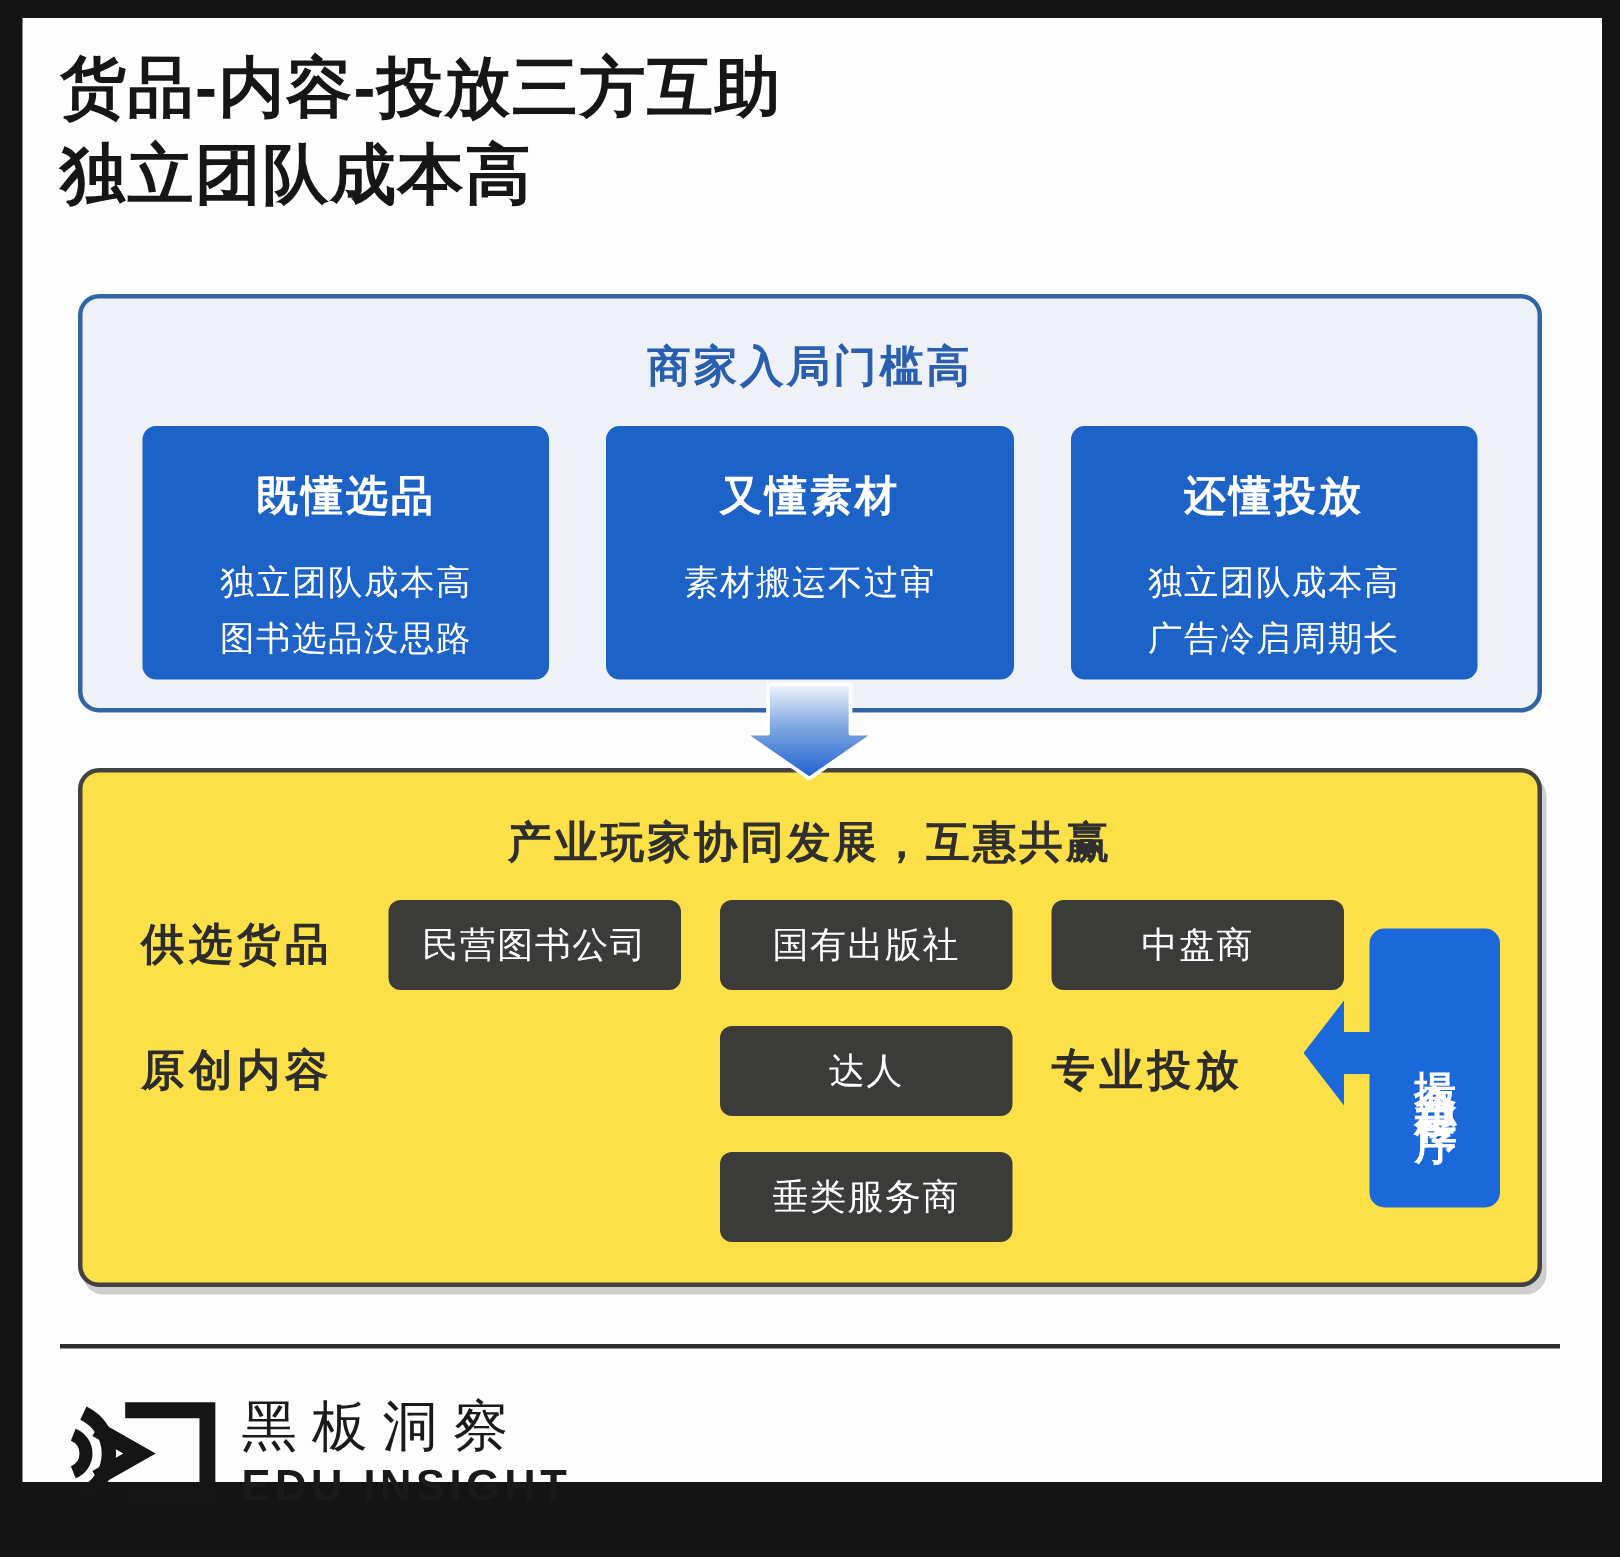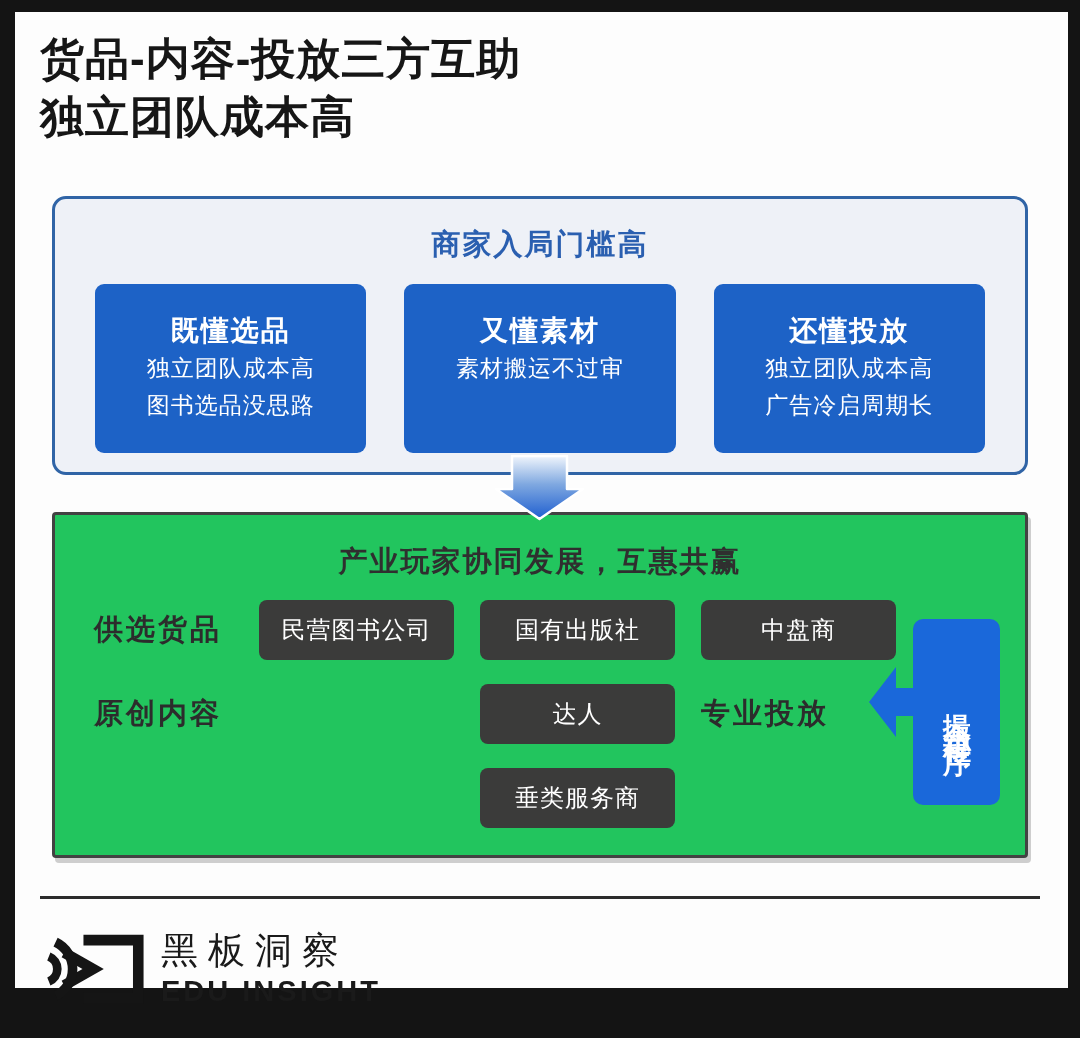--- a/index.html
+++ b/index.html
@@ -12,29 +12,29 @@
   .title span{display:block;}
 
   
   .panel-blue{position:absolute;left:37px;top:184px;width:976px;height:279px;box-sizing:border-box;
               background:#eef1f7;border:3px solid #3064a6;border-radius:14px;}
   .panel-blue-header{text-align:center;margin-top:26px;font-size:29px;font-weight:700;
                      color:#2a5fb0;letter-spacing:2px;}
   .cards{position:absolute;left:40px;right:40px;top:85px;display:flex;gap:38px;}
   .card{flex:1;height:169px;background:#1d62c6;border-radius:9px;color:#ffffff;text-align:center;
         padding-top:28px;box-sizing:border-box;}
-  .card-title{font-size:28px;font-weight:700;letter-spacing:2px;}
+  .card-title{font-size:28px;font-weight:700;letter-spacing:2px;margin-bottom:20px;}
   .card-line{font-size:23px;line-height:37px;font-weight:500;letter-spacing:1px;}
 
   
   .down-arrow{position:absolute;left:480px;top:443px;width:90px;height:66px;z-index:6;}
 
   
   .panel-gray{position:absolute;left:37px;top:500px;width:976px;height:346px;box-sizing:border-box;
-              background:#22c55e;border:3px solid #424242;border-radius:4px;
+              background:#fde047;border:3px solid #424242;border-radius:14px;
               box-shadow:3px 5px 0 rgba(40,40,40,0.22);}
   .panel-gray-header{text-align:center;margin-top:27px;font-size:29px;font-weight:700;
                      color:#2f2f2f;letter-spacing:2px;}
   .synergy-grid{position:absolute;left:39px;top:85px;display:grid;
                 grid-template-columns:139px 195px 195px 195px;column-gap:26px;row-gap:24px;}
   .row-label{font-size:29px;font-weight:700;color:#2c2c2c;align-self:center;letter-spacing:3px;}
   .chip{height:60px;background:#3b3b3a;border-radius:8px;color:#ffffff;font-size:24px;
         display:flex;align-items:center;justify-content:center;letter-spacing:1px;}
   .col3{grid-column:3;}
 

